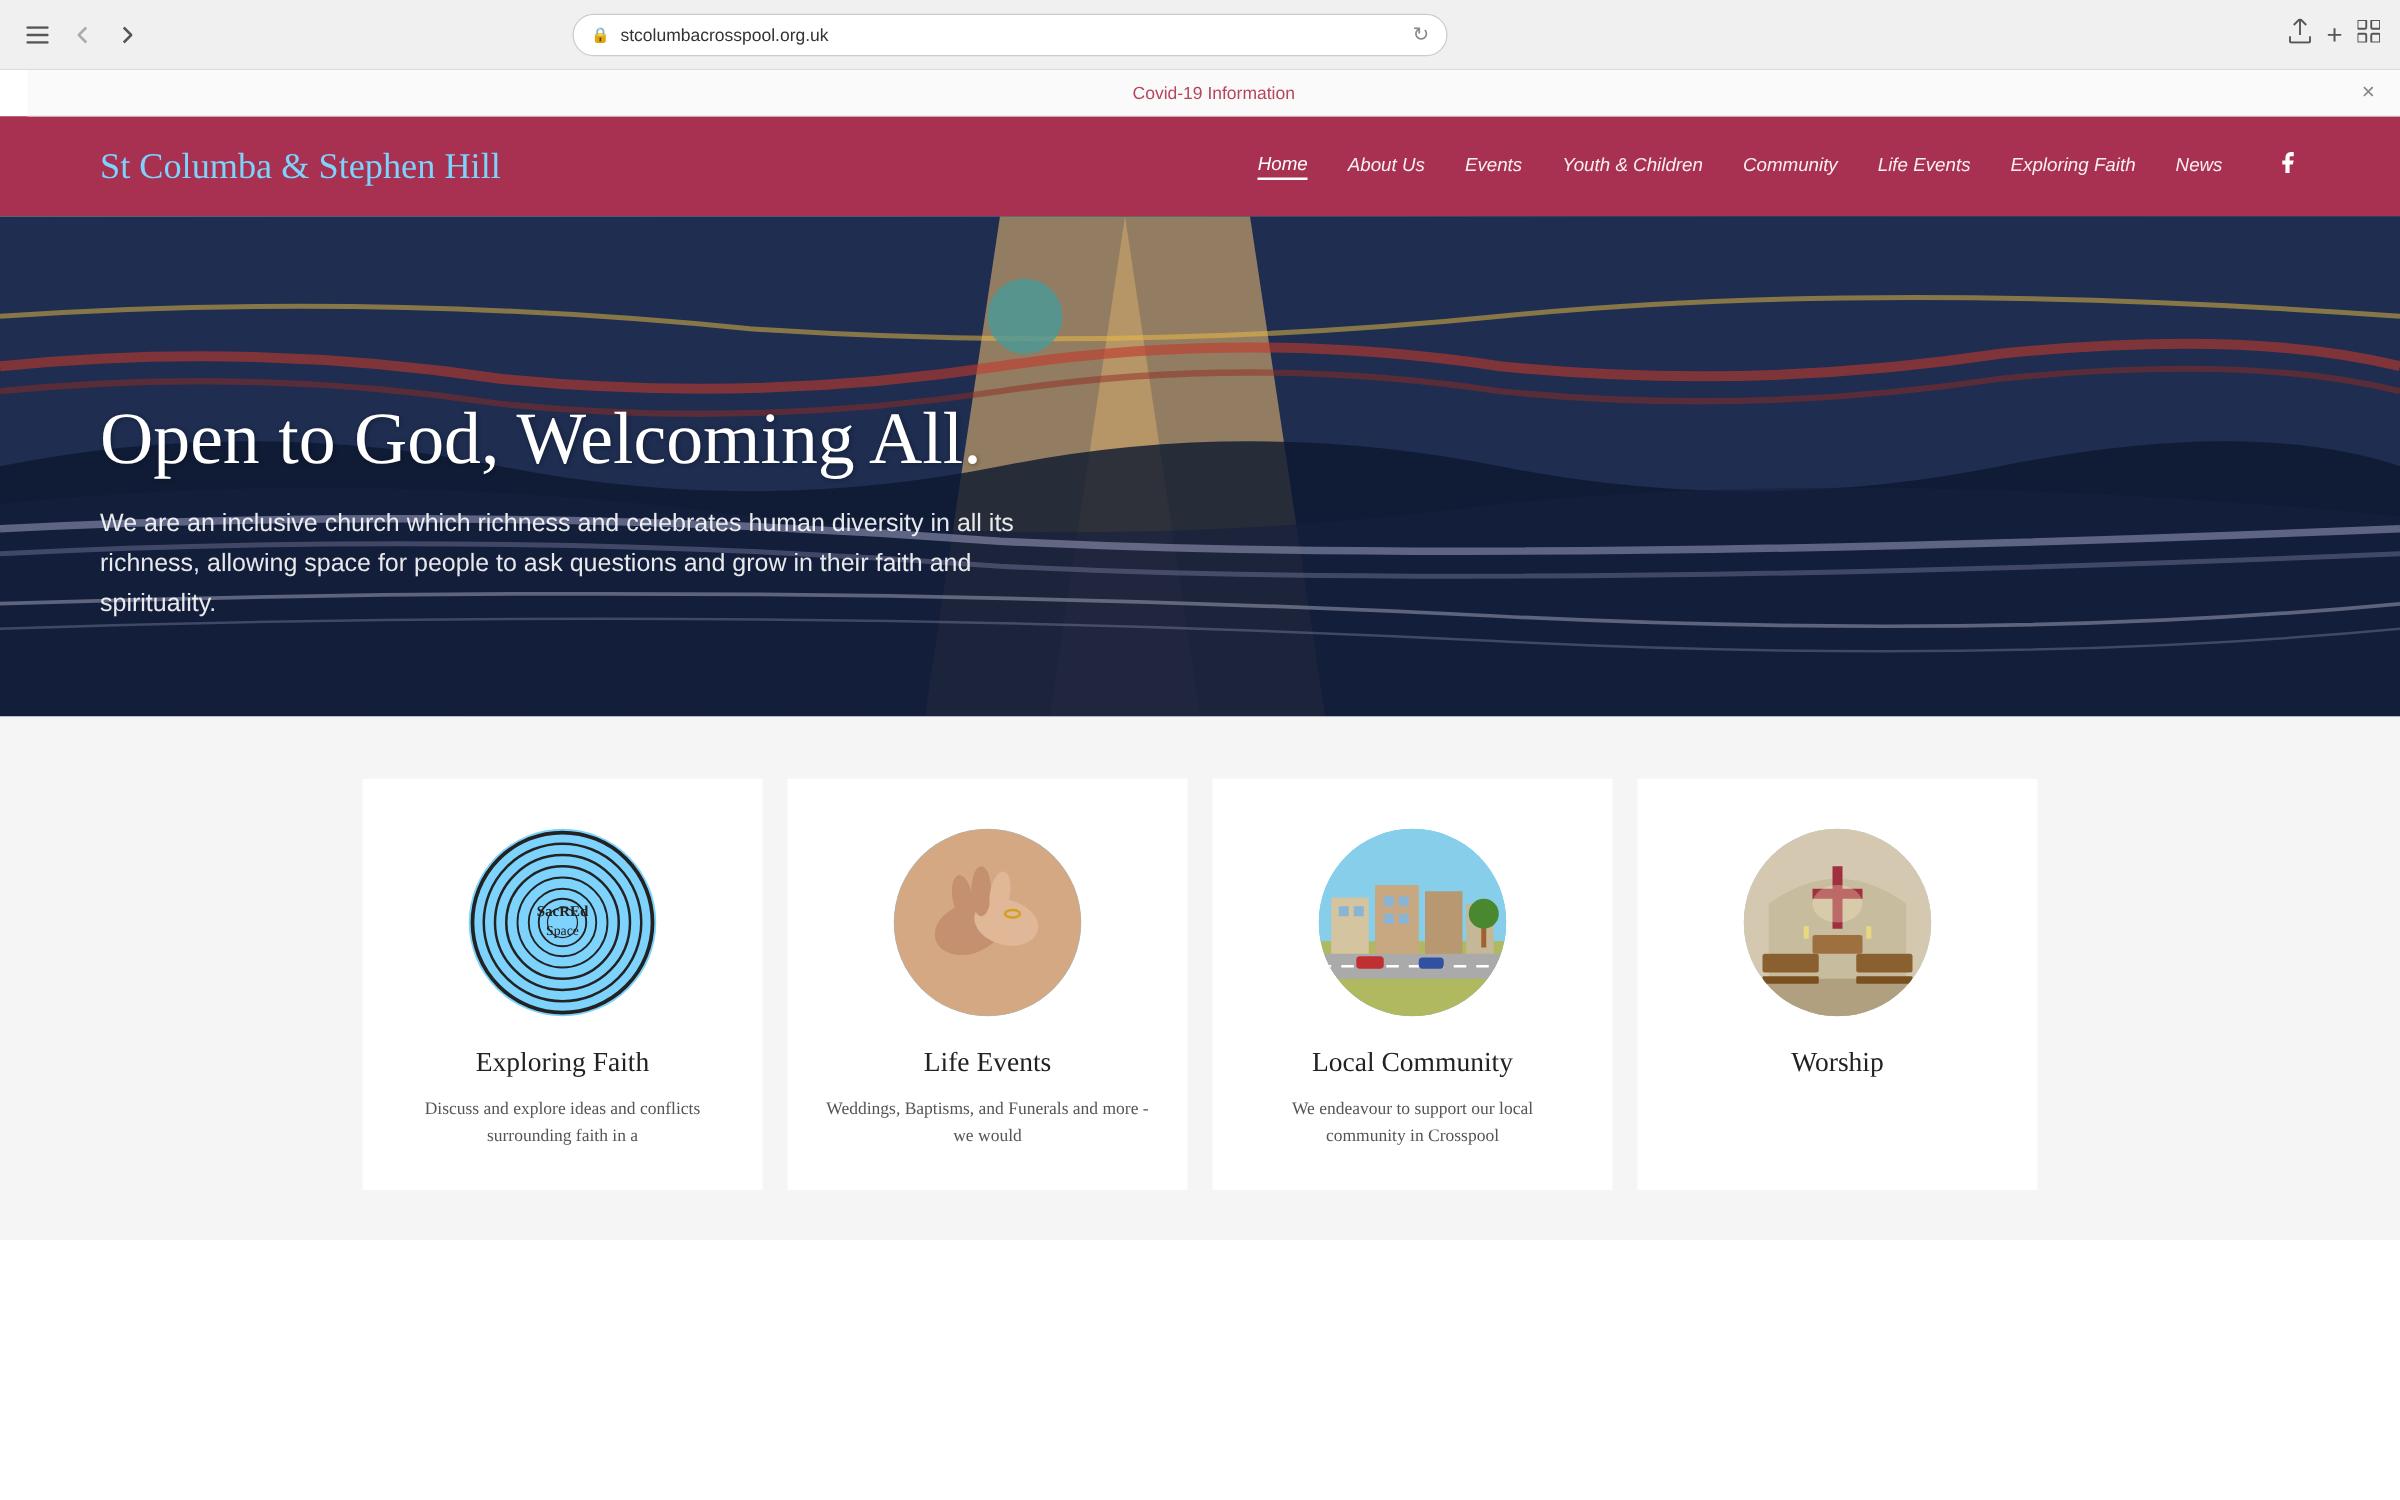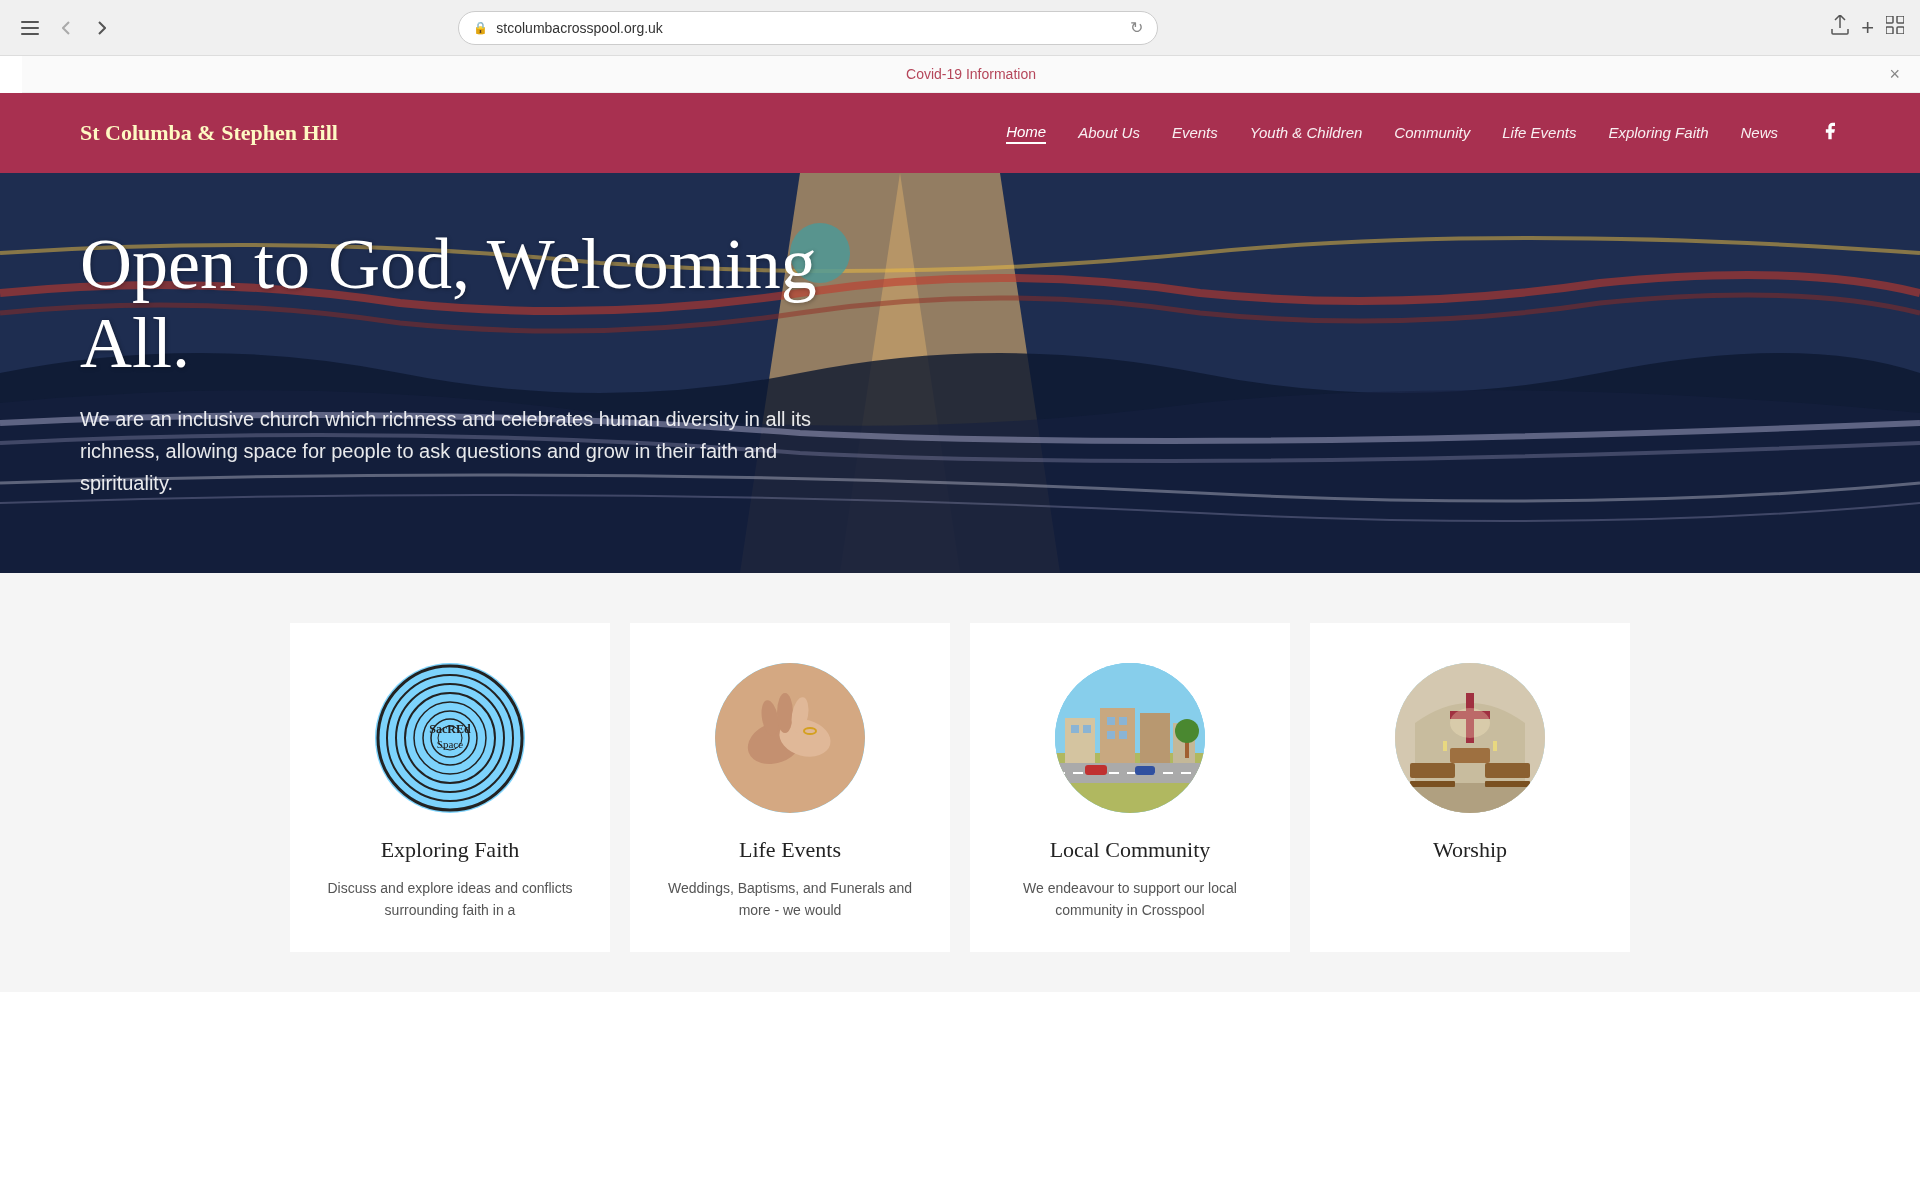--- a/index.html
+++ b/index.html
@@ -85,23 +85,23 @@
     
     .site-header {
       background: #a83050;
       padding: 0 80px;
       height: 80px;
       display: flex;
       align-items: center;
       justify-content: space-between;
     }
     .site-logo {
-      color: #fef9c3;
-      font-size: 22px;
-      font-weight: bold;
+      color: #7dd3fc;
+      font-size: 29px;
+      font-weight: normal;
       font-family: Georgia, serif;
       white-space: nowrap;
     }
     .site-nav {
       display: flex;
       align-items: center;
       gap: 32px;
     }
     .nav-link {
       color: rgba(255,255,255,0.92);
@@ -148,21 +148,21 @@
       width: 100%;
       height: 100%;
     }
     .hero-content {
       position: relative;
       z-index: 2;
       padding: 0 80px 50px;
       max-width: 900px;
     }
     .hero-title {
-      font-size: 72px;
+      font-size: 59px;
       color: white;
       font-family: Georgia, serif;
       font-weight: normal;
       line-height: 1.1;
       margin-bottom: 20px;
       text-shadow: 1px 1px 4px rgba(0,0,0,0.3);
     }
     .hero-subtitle {
       font-size: 20px;
       color: rgba(255,255,255,0.9);
@@ -215,21 +215,21 @@
       font-size: 22px;
       font-family: Georgia, serif;
       font-weight: normal;
       color: #222;
       margin-bottom: 14px;
     }
     .card-desc {
       font-size: 14px;
       color: #555;
       line-height: 1.6;
-      font-family: Liberation Sans, sans-serif;
+      font-family: Liberation Serif, serif;
     }
   </style>
 </head>
 <body>
 
 <div class="browser-chrome">
   <div class="browser-controls">
     <button class="browser-btn">
       <svg width="18" height="14" viewBox="0 0 18 14">
           <rect y="0" width="18" height="2" rx="1" fill="#555"></rect>

